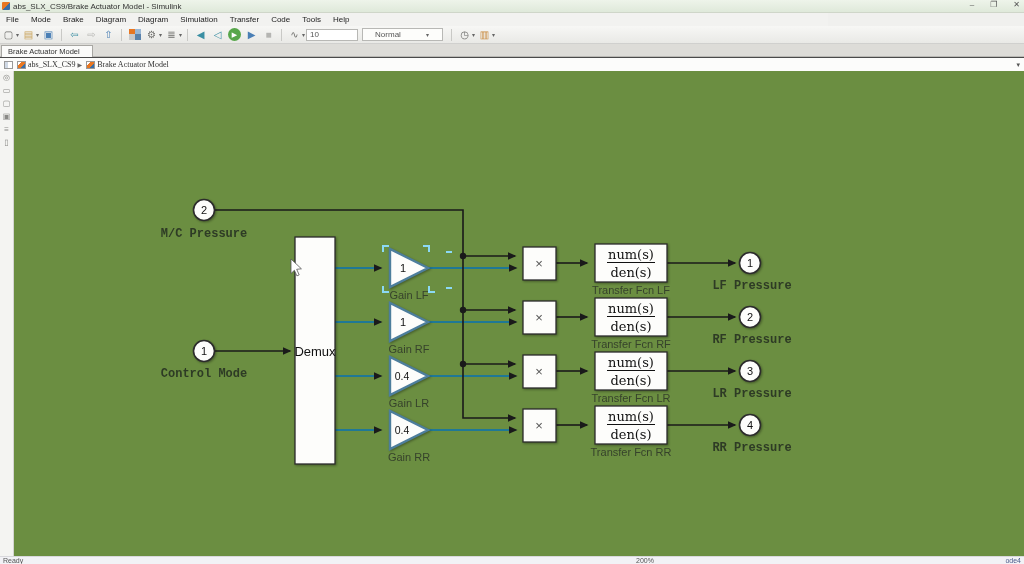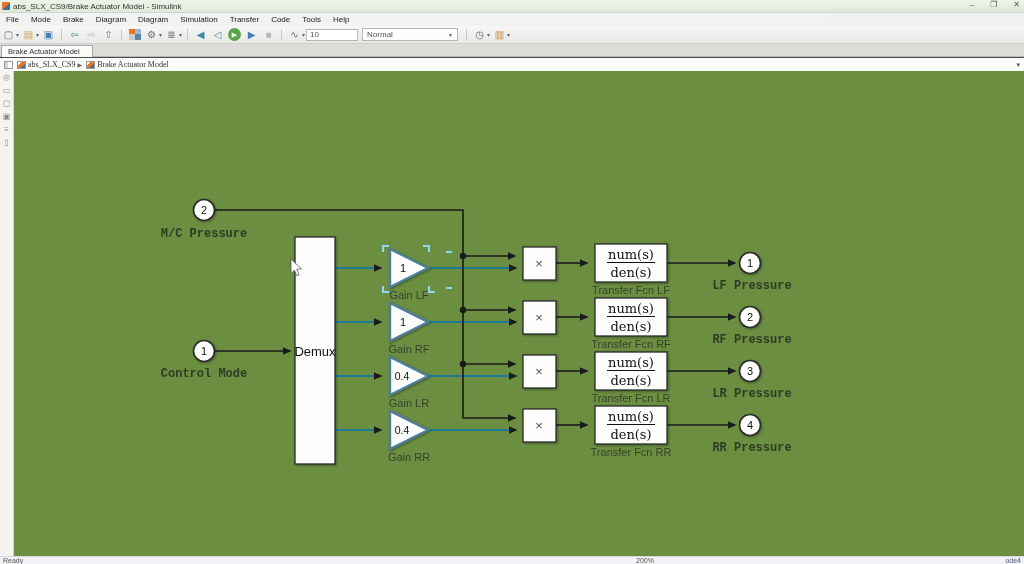--- a/index.html
+++ b/index.html
@@ -33,23 +33,23 @@
   .ico-teal { color:#3a8fa3; } .ico-blue { color:#4a7fb5; } .ico-gray { color:#b5b5b2; }
   .ico-tan { color:#c9a35a; } .ico-dark { color:#6d6d6a; }
   .ico-run { width:13px; height:13px; border-radius:50%; background:#57a64a;
     color:#fff; font-size:7px; display:inline-flex; align-items:center; justify-content:center; }
   .ico-lib { width:12px; height:11px; display:grid; grid-template-columns:6px 6px;
     grid-template-rows:5px 6px; }
   .ico-lib i:nth-child(1){background:#e87722;} .ico-lib i:nth-child(2){background:#9bb7d4;}
   .ico-lib i:nth-child(3){background:#c9c9c9;} .ico-lib i:nth-child(4){background:#5a82ab;}
   .tb-input { width:52px; height:12px; font-size:8px; color:#555; padding:0 3px;
     border:1px solid #b8b8b5; background:#fff; font-family:"Liberation Sans",sans-serif; }
-  .tb-select { width:96px; height:13px; border:1px solid #b8b8b5; background:#fdfdfb;
+  .tb-select { width:81px; height:13px; border:1px solid #b8b8b5; background:#fdfdfb;
     font-size:8px; color:#555; display:flex; align-items:center; justify-content:space-between;
-    padding:0 4px; margin:0 4px; }
+    padding:0 12px; margin:0 4px; }
   .ico-build { color:#c98a3d; }
 
   
   .tabbar { position:absolute; left:0; top:44px; width:1024px; height:13px;
     background:#dddcd8; border-bottom:1px solid #b9b8b4; }
   .tab { position:absolute; left:1px; top:1px; height:12px; min-width:92px;
     background:#fbfbfa; border:1px solid #a8a7a3; border-bottom:none;
     font-size:7.5px; color:#333; display:flex; align-items:center; padding:0 6px; }
 
   

